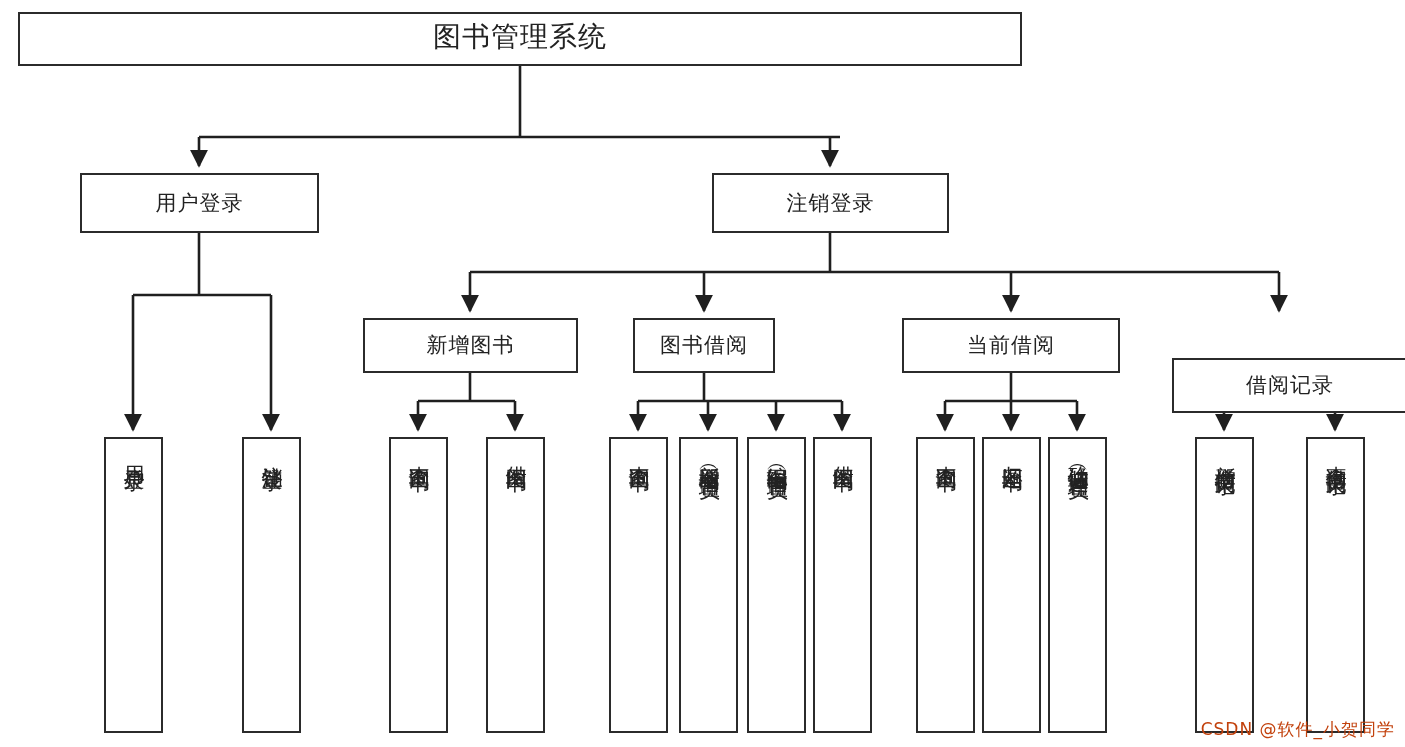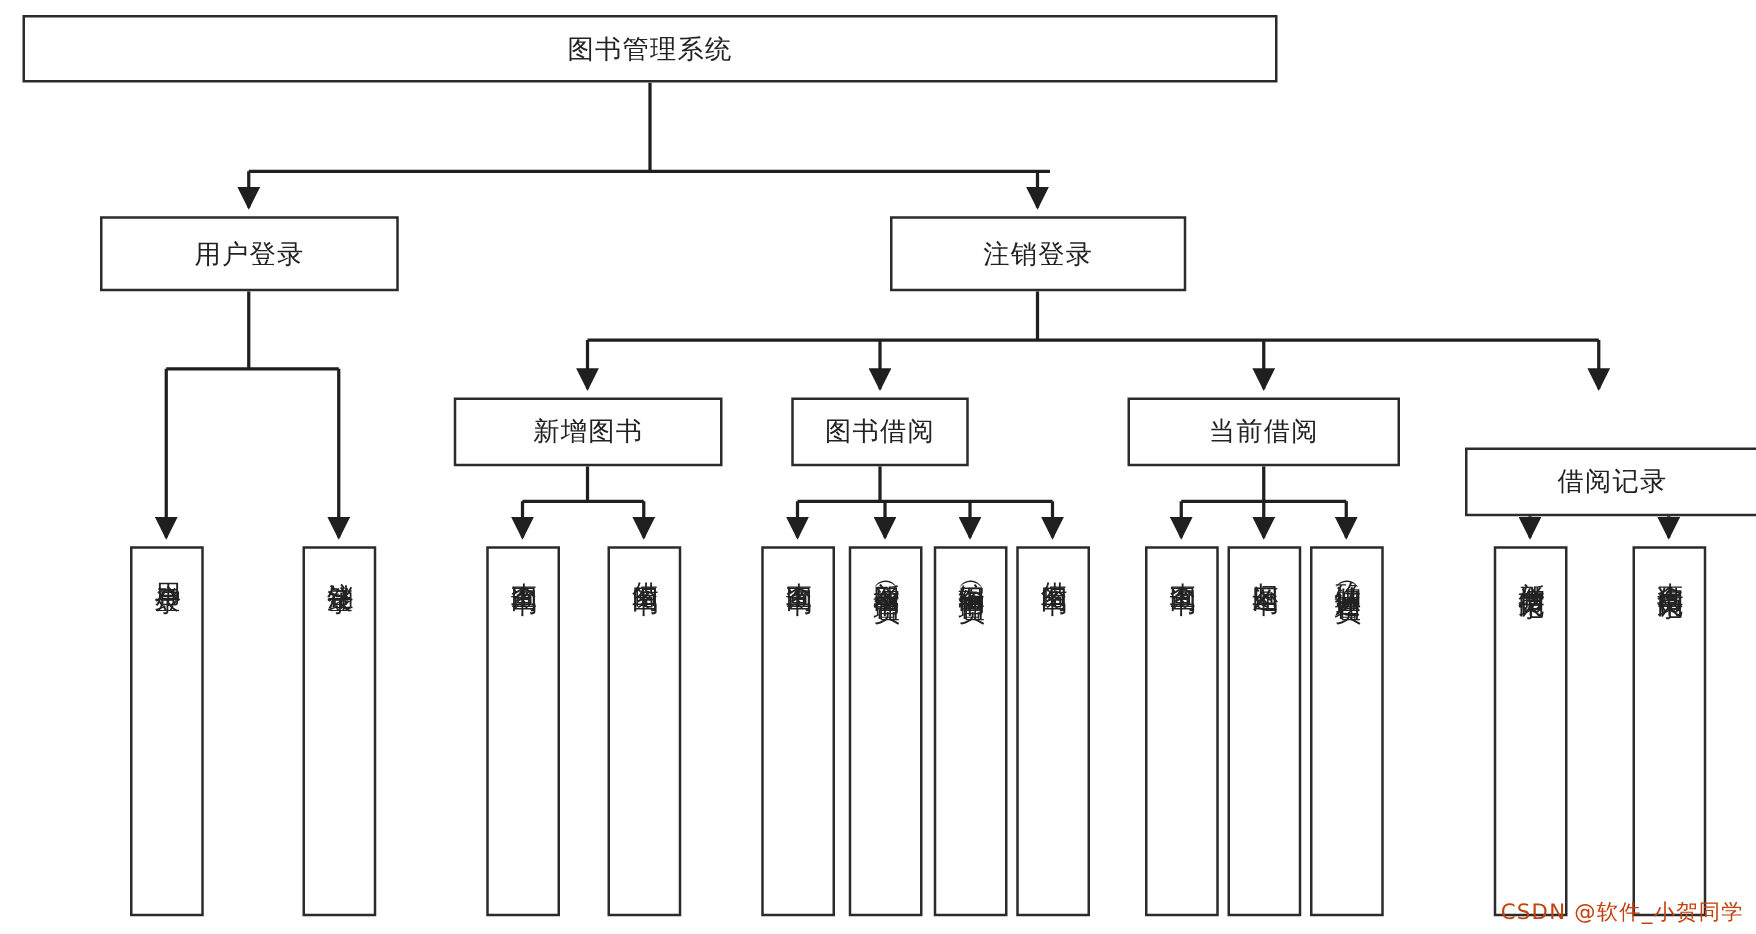--- a/index.html
+++ b/index.html
@@ -32,21 +32,22 @@
     text-align:center;
     line-height:1.15;
     color:#222;
   }
   .node.h{           
     font-size:21px;
     letter-spacing:1px;
     padding:2px 4px;
   }
   .node.root{
-    font-size:21px;
+    font-size:28px;
+    font-family:Liberation Mono, monospace;
   }
   .node.v{           
     font-size:21px;
     letter-spacing:1px;
     align-items:flex-start;
     justify-content:center;
     padding-top:10px;
   }
   .vtext{
     writing-mode:vertical-rl;

